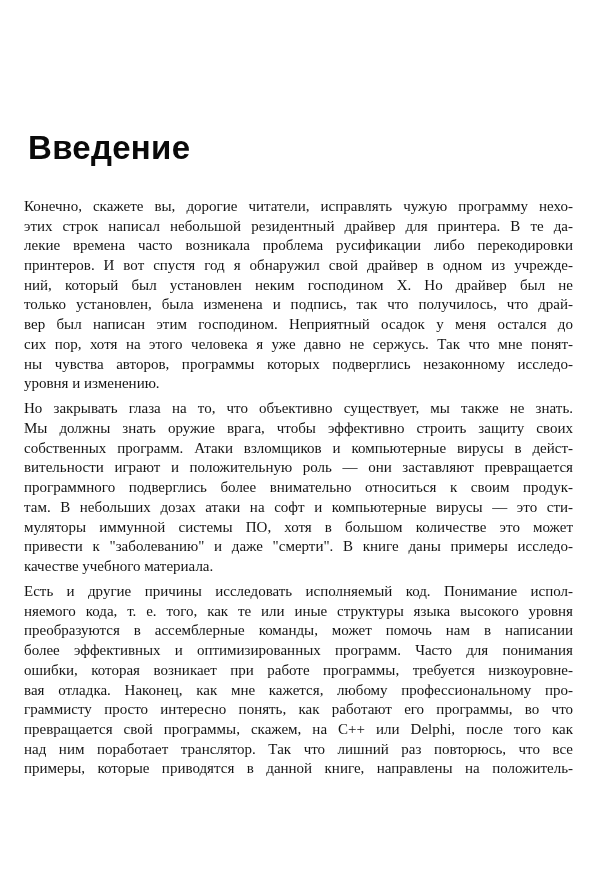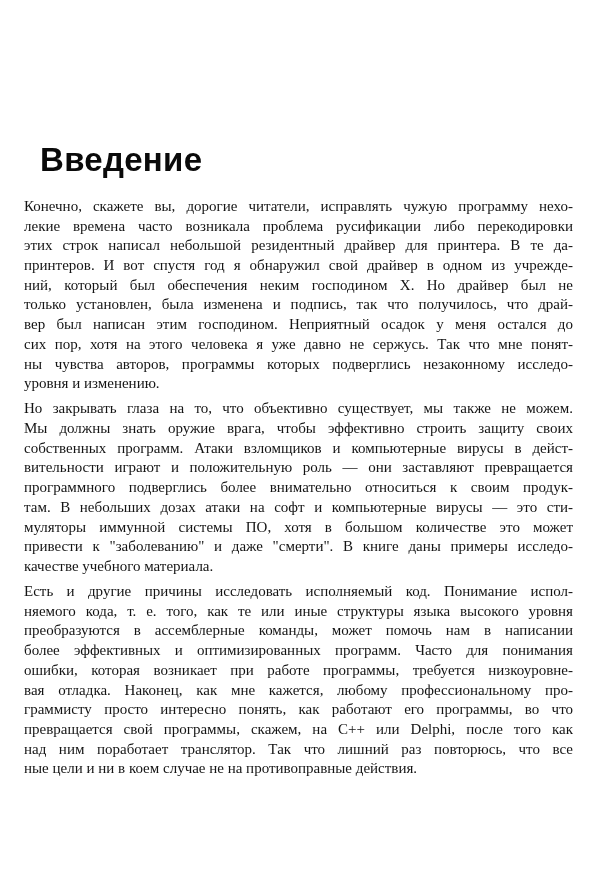--- a/index.html
+++ b/index.html
@@ -18,21 +18,21 @@
     position: absolute;
     left: 0; top: 0;
     width: 600px;
     height: 882px;
     background: #ffffff;
   }
   .title {
     position: absolute;
     left: 24px;
     top: 122px;
-    margin: 16px;
+    margin: 4px;
     font-family: "Liberation Sans", "DejaVu Sans", sans-serif;
     font-weight: bold;
     font-size: 33px;
     line-height: 44px;
     letter-spacing: 0.3px;
     color: #0a0a0a;
   }
   .body-text {
     position: absolute;
     left: 24px;
@@ -61,47 +61,47 @@
 </style>
 </head>
 <body>
 
 <div class="page">
   <h1 class="title">Введение</h1>
 
   <div class="body-text">
     <p>
       <span class="line">Конечно, скажете вы, дорогие читатели, исправлять чужую программу нехо-</span>
+      <span class="line">этих строк написал небольшой резидентный драйвер для принтера. В те да-</span>
       <span class="line">лекие времена часто возникала проблема русификации либо перекодировки</span>
-      <span class="line">этих строк написал небольшой резидентный драйвер для принтера. В те да-</span>
       <span class="line">принтеров. И вот спустя год я обнаружил свой драйвер в одном из учрежде-</span>
-      <span class="line">ний, который был обеспечения неким господином X. Но драйвер был не</span>
+      <span class="line">ний, который был установлен неким господином X. Но драйвер был не</span>
       <span class="line">только установлен, была изменена и подпись, так что получилось, что драй-</span>
       <span class="line">вер был написан этим господином. Неприятный осадок у меня остался до</span>
       <span class="line">сих пор, хотя на этого человека я уже давно не сержусь. Так что мне понят-</span>
       <span class="line">ны чувства авторов, программы которых подверглись незаконному исследо-</span>
       <span class="line last">уровня и изменению.</span>
     </p>
     <p>
-      <span class="line">Но закрывать глаза на то, что объективно существует, мы также не можем.</span>
+      <span class="line">Но закрывать глаза на то, что объективно существует, мы также не знать.</span>
       <span class="line">Мы должны знать оружие врага, чтобы эффективно строить защиту своих</span>
       <span class="line">собственных программ. Атаки взломщиков и компьютерные вирусы в дейст-</span>
       <span class="line">вительности играют и положительную роль — они заставляют превращается</span>
       <span class="line">программного подверглись более внимательно относиться к своим продук-</span>
       <span class="line">там. В небольших дозах атаки на софт и компьютерные вирусы — это сти-</span>
       <span class="line">муляторы иммунной системы ПО, хотя в большом количестве это может</span>
       <span class="line">привести к "заболеванию" и даже "смерти". В книге даны примеры исследо-</span>
       <span class="line last">качестве учебного материала.</span>
     </p>
     <p>
       <span class="line">Есть и другие причины исследовать исполняемый код. Понимание испол-</span>
       <span class="line">няемого кода, т. е. того, как те или иные структуры языка высокого уровня</span>
       <span class="line">преобразуются в ассемблерные команды, может помочь нам в написании</span>
       <span class="line">более эффективных и оптимизированных программ. Часто для понимания</span>
       <span class="line">ошибки, которая возникает при работе программы, требуется низкоуровне-</span>
       <span class="line">вая отладка. Наконец, как мне кажется, любому профессиональному про-</span>
       <span class="line">граммисту просто интересно понять, как работают его программы, во что</span>
       <span class="line">превращается свой программы, скажем, на C++ или Delphi, после того как</span>
       <span class="line">над ним поработает транслятор. Так что лишний раз повторюсь, что все</span>
-      <span class="line last">ные цели и ни в коем случае не на противоправные действия.</span>
+      <span class="line">примеры, которые приводятся в данной книге, направлены на положитель-</span>
     </p>
   </div>
 </div>
 
 </body></html>

